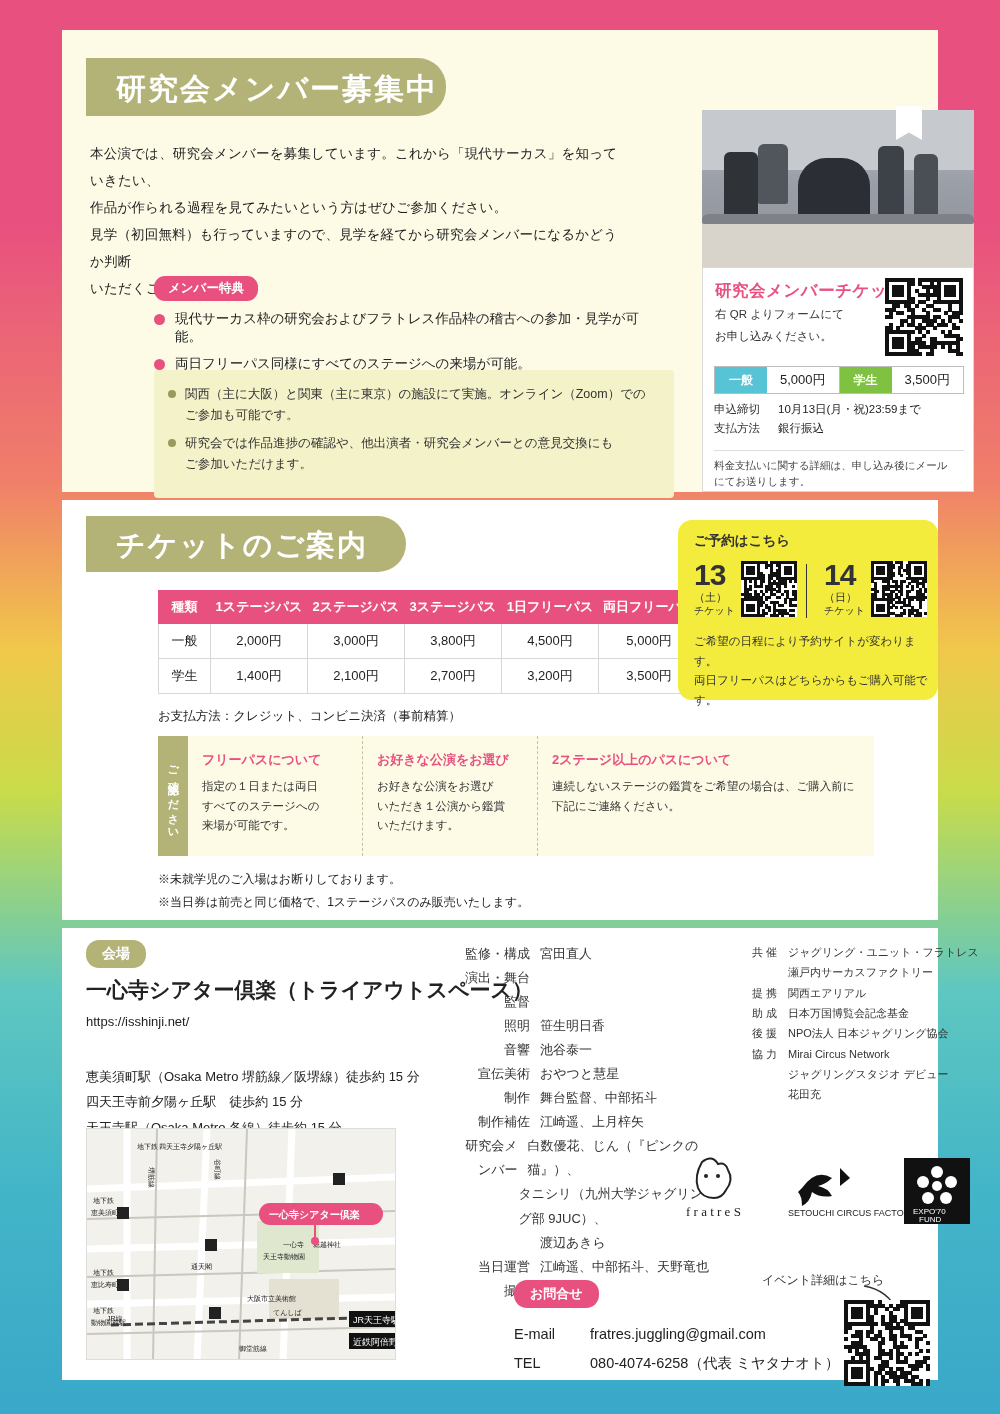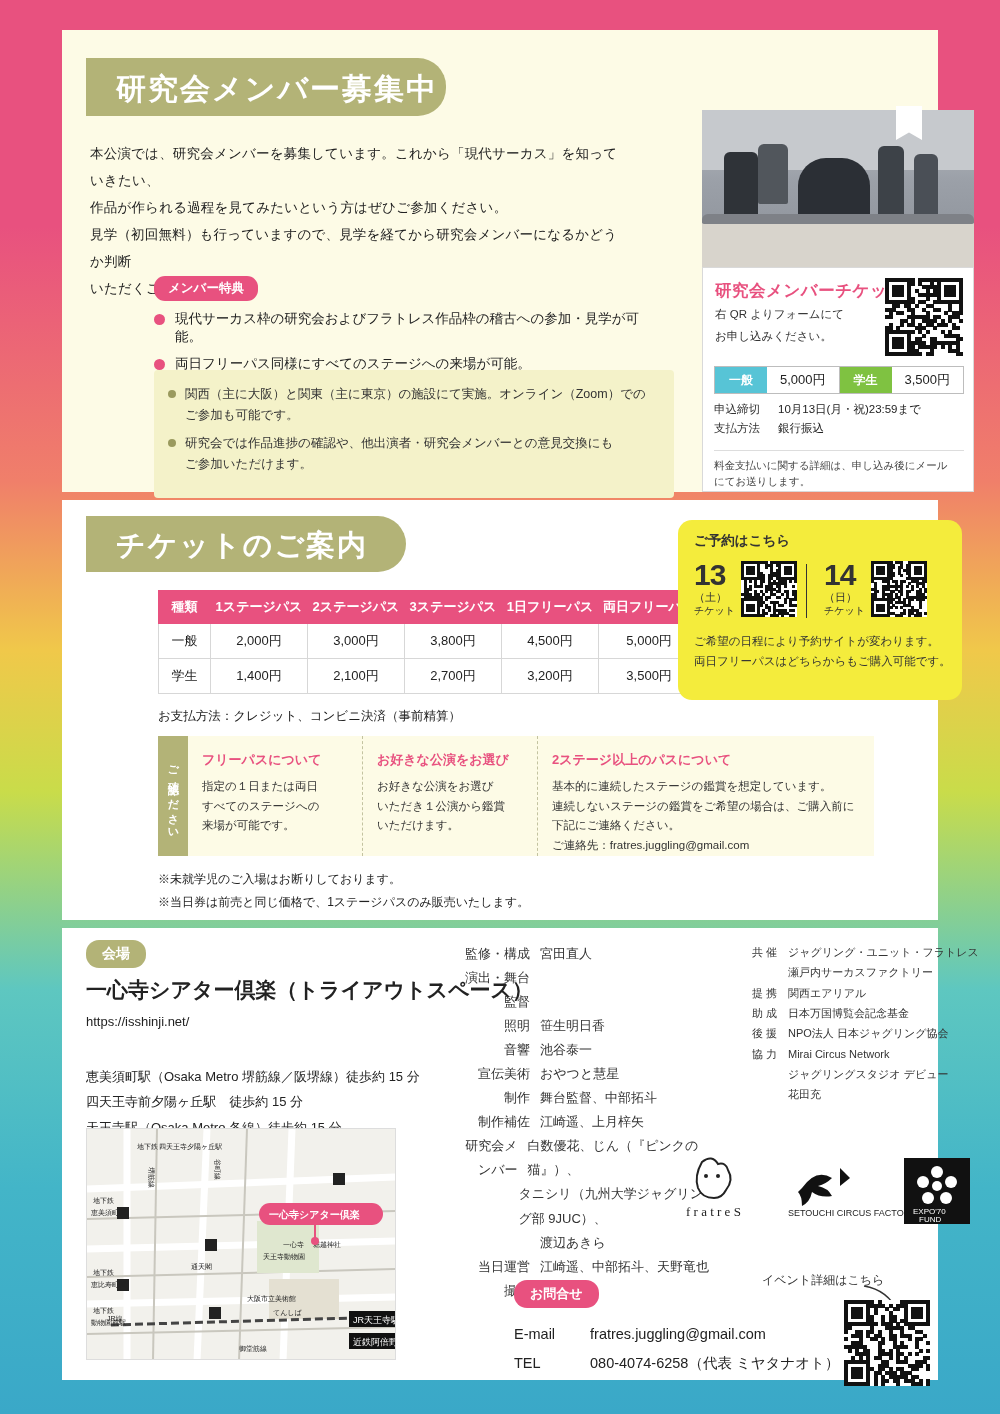--- a/index.html
+++ b/index.html
@@ -95,21 +95,21 @@
   .conf .side { width:30px; background:#b3b377; color:#fff; font-size:11px; font-weight:bold;
     writing-mode:vertical-rl; display:flex; align-items:center; justify-content:center; letter-spacing:2px;}
   .conf .col { padding:13px 14px; font-size:11.5px; color:#333; line-height:1.7;}
   .conf .col h4 { margin:0 0 6px 0; font-size:13px; color:#e8517f;}
   .conf .c1 { width:175px; border-right:1px dashed #c3c3a0;}
   .conf .c2 { width:175px; border-right:1px dashed #c3c3a0;}
   .conf .c3 { flex:1;}
   .foot-notes { position:absolute; left:96px; top:368px; font-size:12px; color:#222; line-height:1.9;}
 
   .resv {
-    position:absolute; left:678px; top:520px; width:284px; height:180px;
+    position:absolute; left:678px; top:520px; width:260px; height:180px;
     background:#f4ec3c; border-radius:14px;
   }
   .resv h4 { margin:0; padding:12px 0 0 16px; font-size:13.5px; color:#333; font-weight:bold;}
   .resv .dbox { position:absolute; top:40px; display:flex; align-items:center;}
   .resv .dnum { font-size:30px; font-weight:bold; color:#333; line-height:1; letter-spacing:-1px;}
   .resv .dsub { font-size:11px; color:#333; line-height:1.3;}
   .resv .dticket { font-size:10px; color:#333;}
   .resv .divider { position:absolute; left:128px; top:44px; width:1px; height:54px; background:#333;}
   .resv p { position:absolute; left:16px; top:112px; margin:0; font-size:11.5px; color:#333; line-height:1.7;}
 
@@ -524,23 +524,21 @@
       <div>来場が可能です。</div>
     </div>
     <div class="col c2">
       <h4>お好きな公演をお選び</h4>
       <div>お好きな公演をお選び</div>
       <div>いただき１公演から鑑賞</div>
       <div>いただけます。</div>
     </div>
     <div class="col c3">
       <h4>2ステージ以上のパスについて</h4>
-      <div>基本的に連続したステージの鑑賞を想定しています。</div>
       <div>連続しないステージの鑑賞をご希望の場合は、ご購入前に下記にご連絡ください。</div>
-      <div>ご連絡先：fratres.juggling@gmail.com</div>
     </div>
   </div>
 
   <div class="foot-notes">
     <div>※未就学児のご入場はお断りしております。</div>
     <div>※当日券は前売と同じ価格で、1ステージパスのみ販売いたします。</div>
   </div>
 </div>
 
 <div class="resv">

